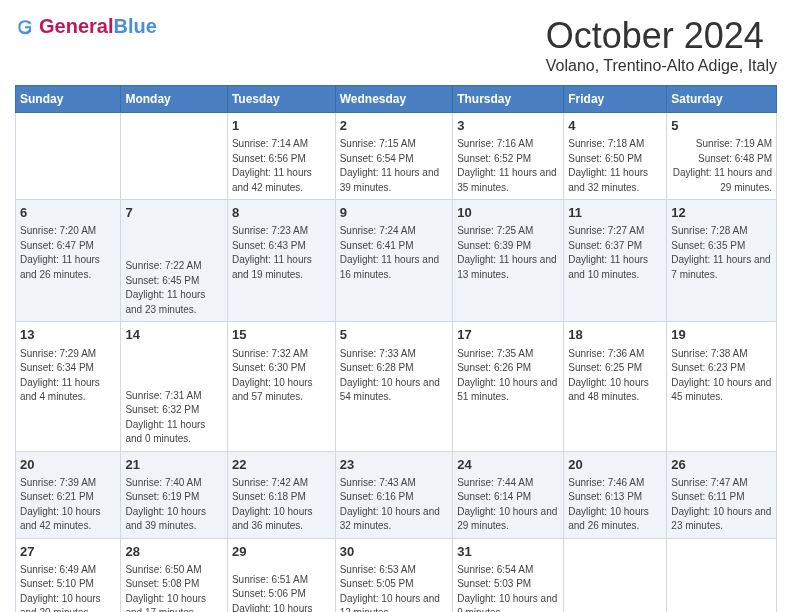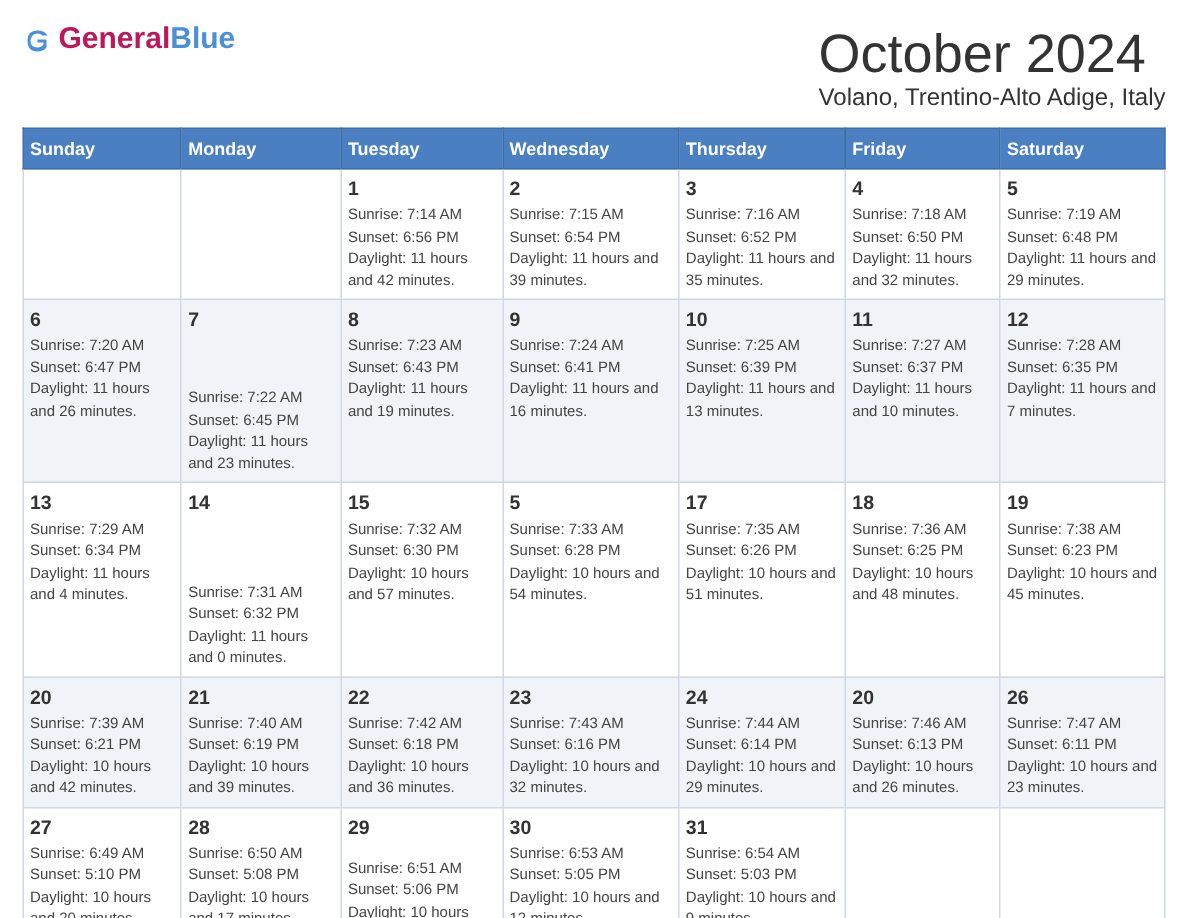--- a/index.html
+++ b/index.html
@@ -137,21 +137,21 @@
 Daylight: 11 hours and 35 minutes.</div>
         </td>
         <td>
           <span class="day-number">4</span>
           <div class="day-info" style="white-space: pre-line;">Sunrise: 7:18 AM
 Sunset: 6:50 PM
 Daylight: 11 hours and 32 minutes.</div>
         </td>
         <td>
           <span class="day-number">5</span>
-          <div class="day-info" style="white-space: pre-line;">Sunrise: 7:19 AM
+          <div class="day-info" style="white-space: pre-line; text-align: right;">Sunrise: 7:19 AM
 Sunset: 6:48 PM
 Daylight: 11 hours and 29 minutes.</div>
         </td>
       </tr>
       <tr>
         <td>
           <span class="day-number">6</span>
           <div class="day-info" style="white-space: pre-line;">Sunrise: 7:20 AM
 Sunset: 6:47 PM
 Daylight: 11 hours and 26 minutes.</div>

